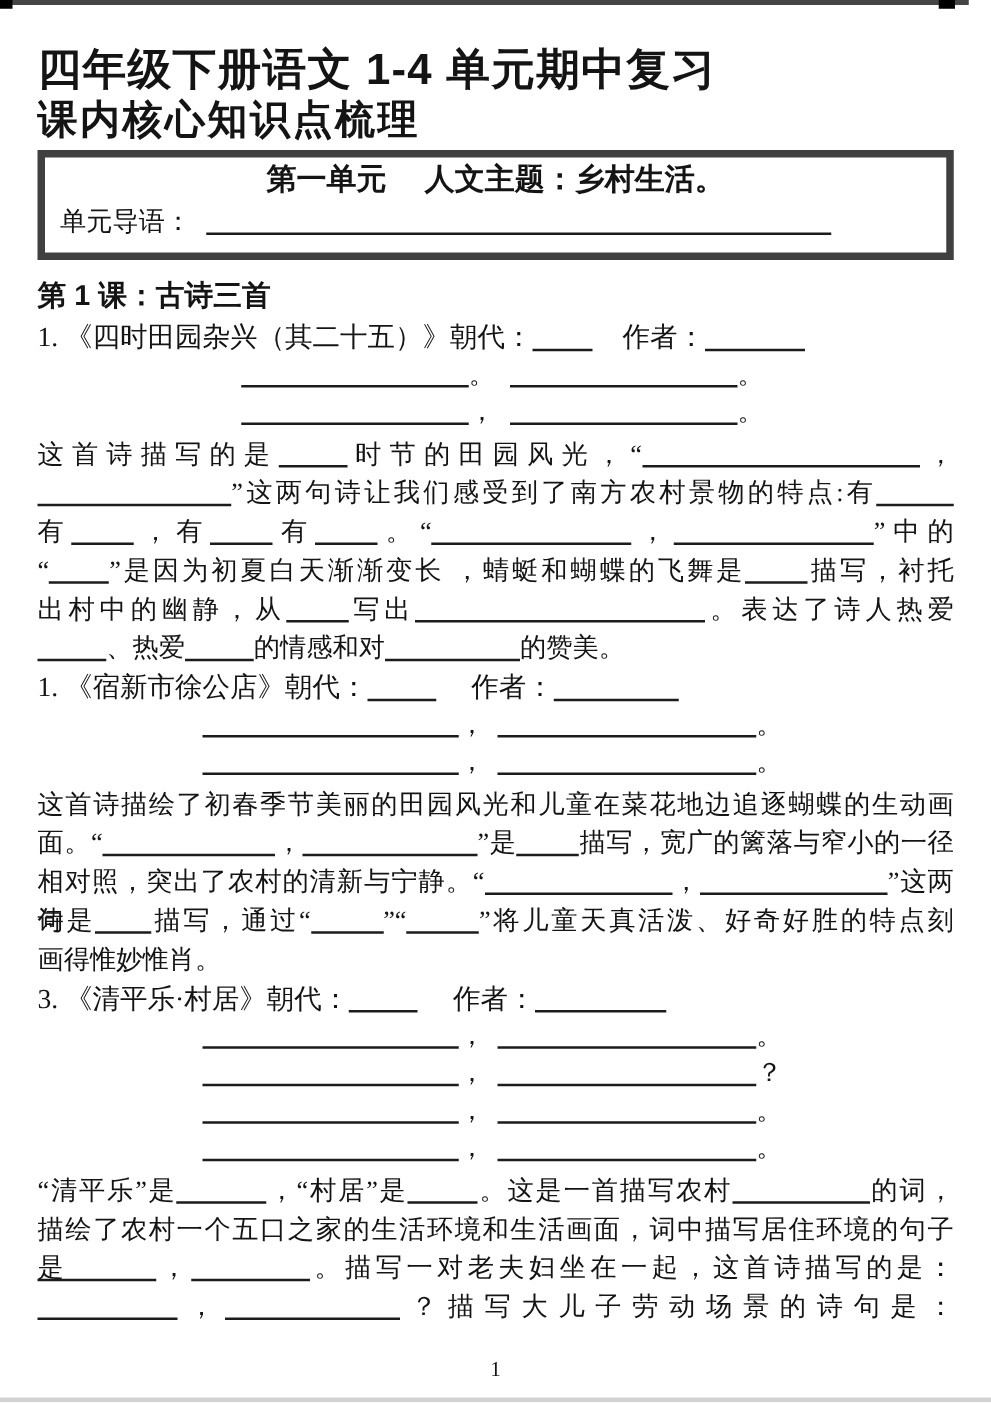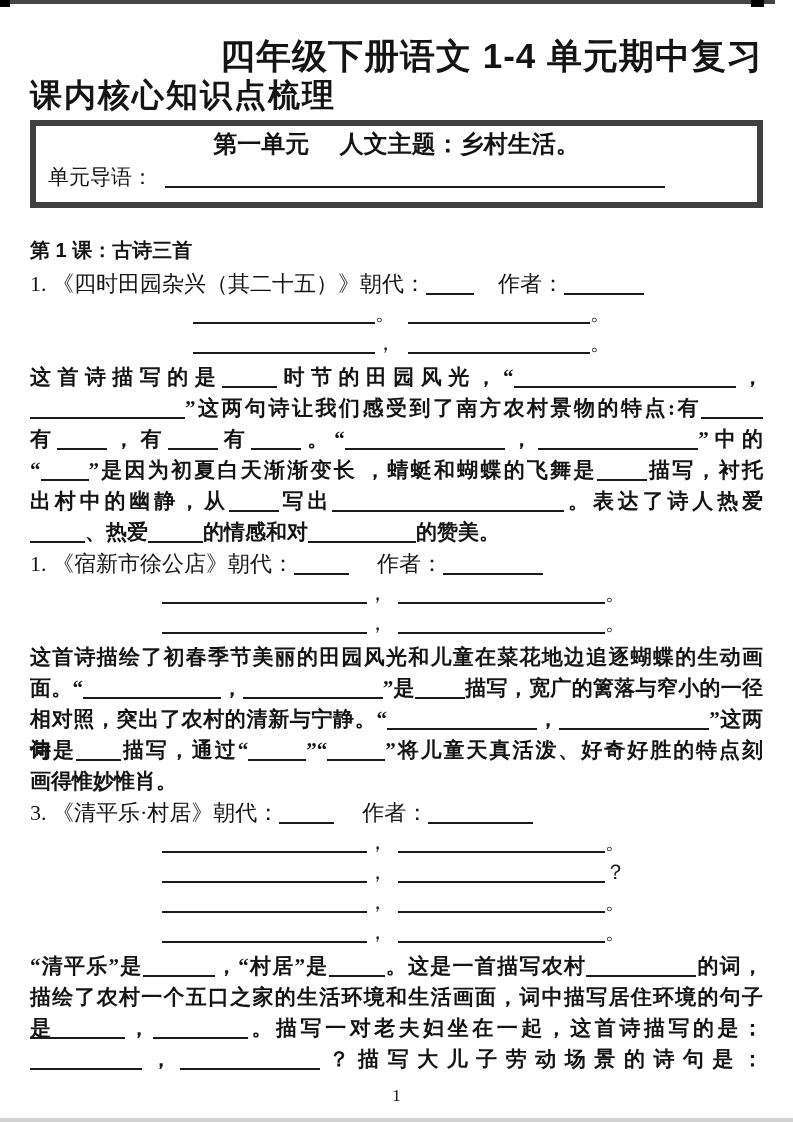--- a/index.html
+++ b/index.html
@@ -26,21 +26,21 @@
     background: #d2d2d2;
   }
 
   .content { padding: 34px 30px 0 30px; box-sizing: border-box; }
 
   .doc-title {
     font-family: "Liberation Sans", sans-serif;
     font-weight: bold;
     font-size: 35px;
     line-height: 44px;
-    text-align: right;
+    text-align: left;
     letter-spacing: 1px;
   }
   .doc-subtitle {
     font-size: 32px;
     line-height: 34px;
     font-weight: 600;
     text-align: left;
     letter-spacing: 2px;
   }
 
@@ -56,40 +56,40 @@
     line-height: 28px;
     text-align: center;
   }
   .unit-intro {
     margin-top: 4px;
     font-size: 21px;
     line-height: 30px;
   }
 
   .lesson-heading {
-    margin-top: 28px;
+    margin-top: 14px;
     font-family: "Liberation Sans", sans-serif;
     font-weight: bold;
-    font-size: 20px;
+    font-size: 23px;
     line-height: 28px;
   }
 
   .item-title {
     margin-top: 6px;
     font-size: 22px;
     line-height: 28px;
     white-space: nowrap;
   }
   section.sec-2 .item-title, section.sec-3 .item-title { margin-top: 2px; }
 
   .poem .line { height: 30px; line-height: 30px; font-size: 21px; white-space: nowrap; }
   .poem.p1  .line { margin-left: 163px; }
   .poem.p23 .line { margin-left: 132px; }
 
-  .analysis { margin-top: 4px; font-weight: bold; }
+  .analysis { margin-top: 4px; }
   .analysis .line {
     height: 31px;
     line-height: 31px;
     font-size: 21px;
     text-align: justify;
     overflow: visible;
   }
   .analysis .line.fit-j { text-align-last: justify; }
   .analysis .line.fit-l { text-align-last: left; }
 

